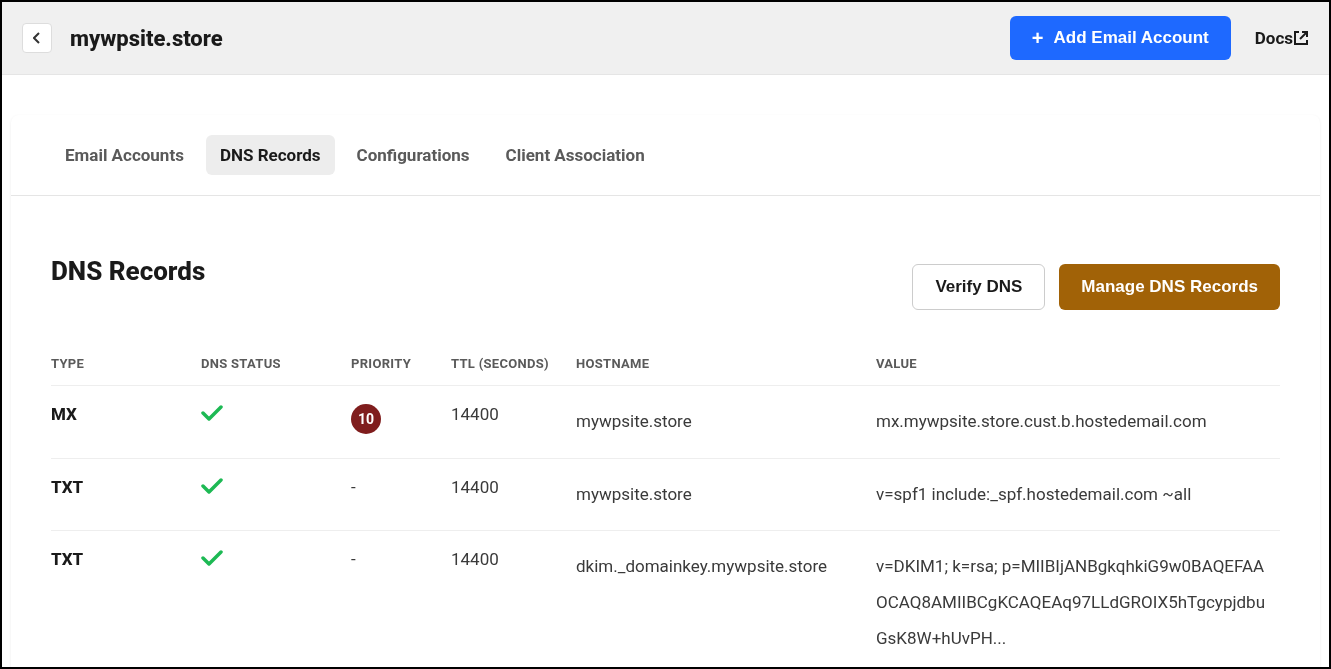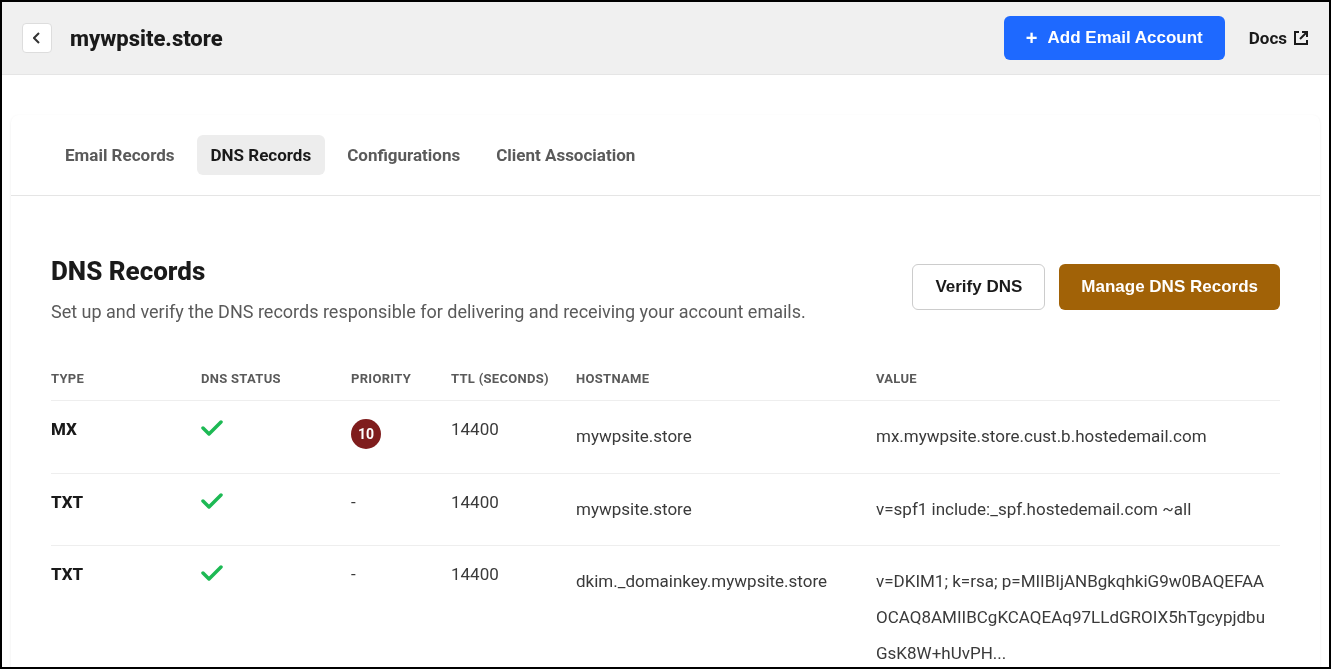--- a/index.html
+++ b/index.html
@@ -60,21 +60,21 @@
       margin-right: 24px;
     }
     .add-email-btn .plus {
       font-size: 20px;
       line-height: 1;
       font-weight: 700;
     }
     .docs-link {
       display: flex;
       align-items: center;
-      gap: 6px;
+      gap: 0;
       font-size: 17px;
       font-weight: 700;
       color: #1a1a1a;
       cursor: pointer;
     }
     .docs-link svg {
       width: 16px;
       height: 16px;
     }
     .content-card {
@@ -218,31 +218,30 @@
     <svg viewBox="0 0 16 16" fill="none" stroke="#1a1a1a" stroke-width="2">
       <path d="M6 2 H2 V14 H14 V10"></path>
       <path d="M9 2 H14 V7"></path>
       <path d="M14 2 L7 9"></path>
     </svg>
   </div>
 </div>
 
 <div class="content-card">
   <div class="tabs">
-    <div class="tab">Email Records</div>
+    <div class="tab">Email Accounts</div>
     <div class="tab active">DNS Records</div>
     <div class="tab">Configurations</div>
     <div class="tab">Client Association</div>
   </div>
 
   <div class="section">
     <div class="section-header">
       <div>
         <div class="section-title">DNS Records</div>
-        <div class="section-desc">Set up and verify the DNS records responsible for delivering and receiving your account emails.</div>
       </div>
       <div class="section-actions">
         <button class="btn btn-outline">Verify DNS</button>
         <button class="btn btn-dark">Manage DNS Records</button>
       </div>
     </div>
 
     <table class="table">
       <thead>
         <tr>

